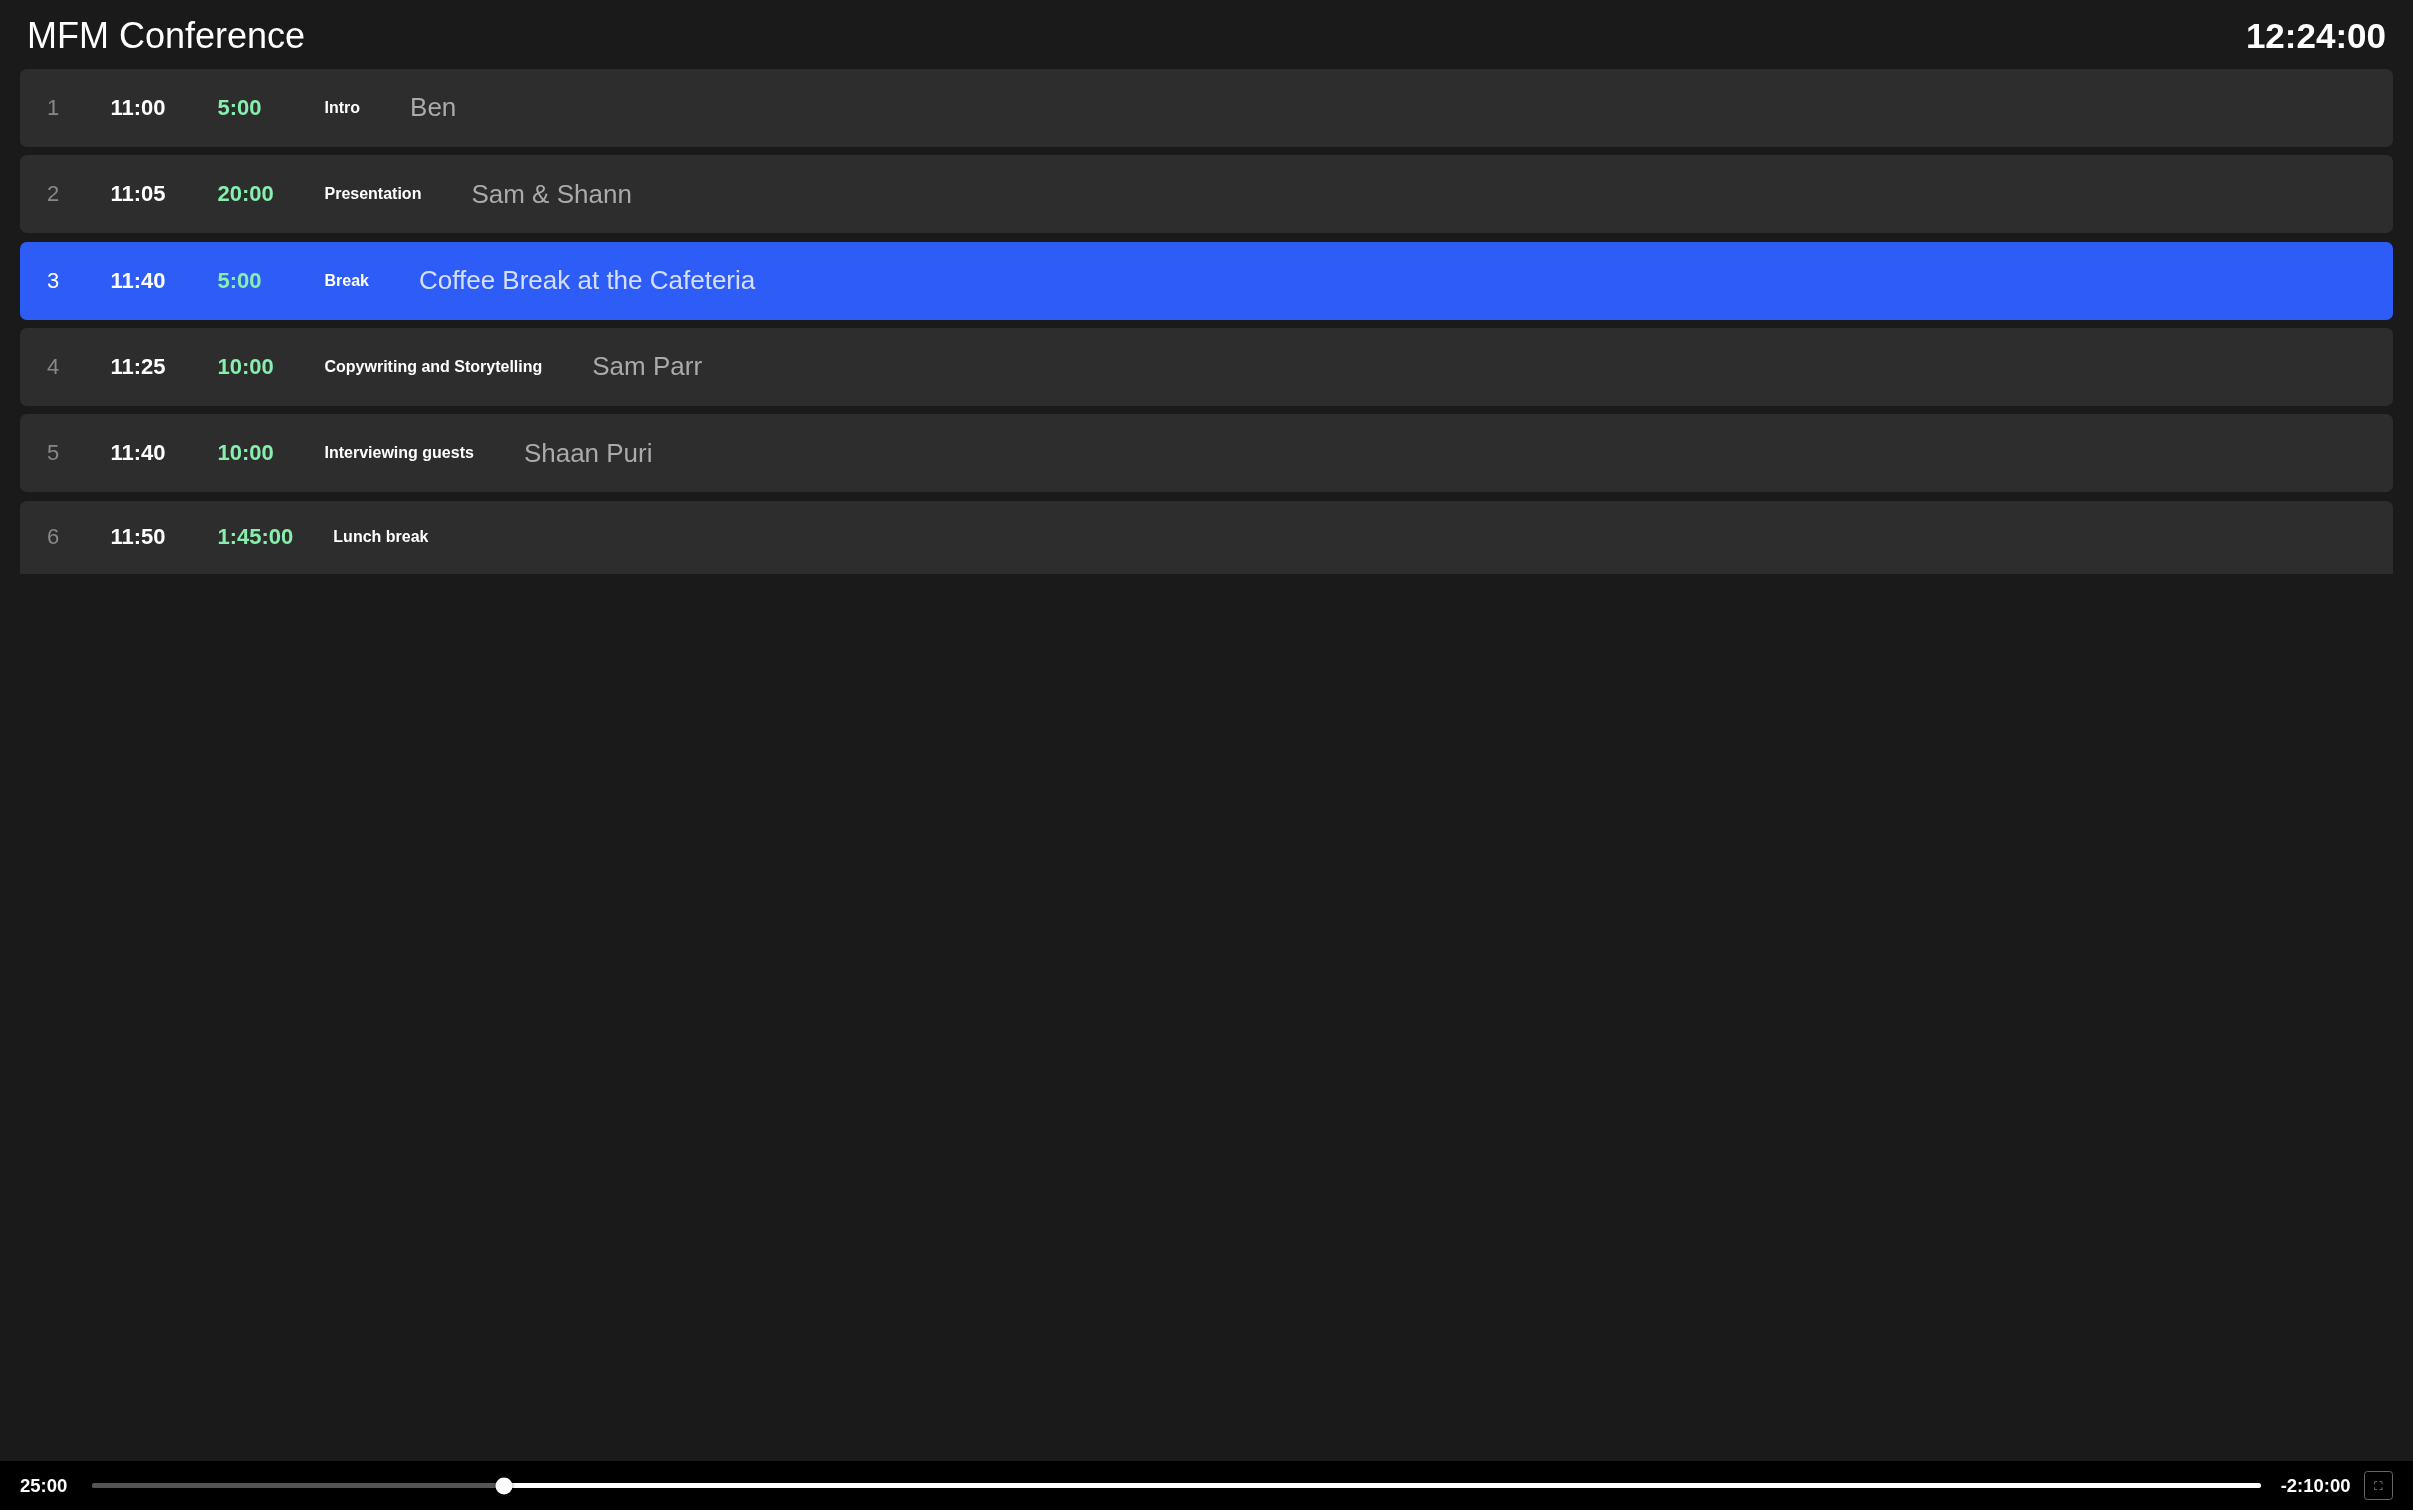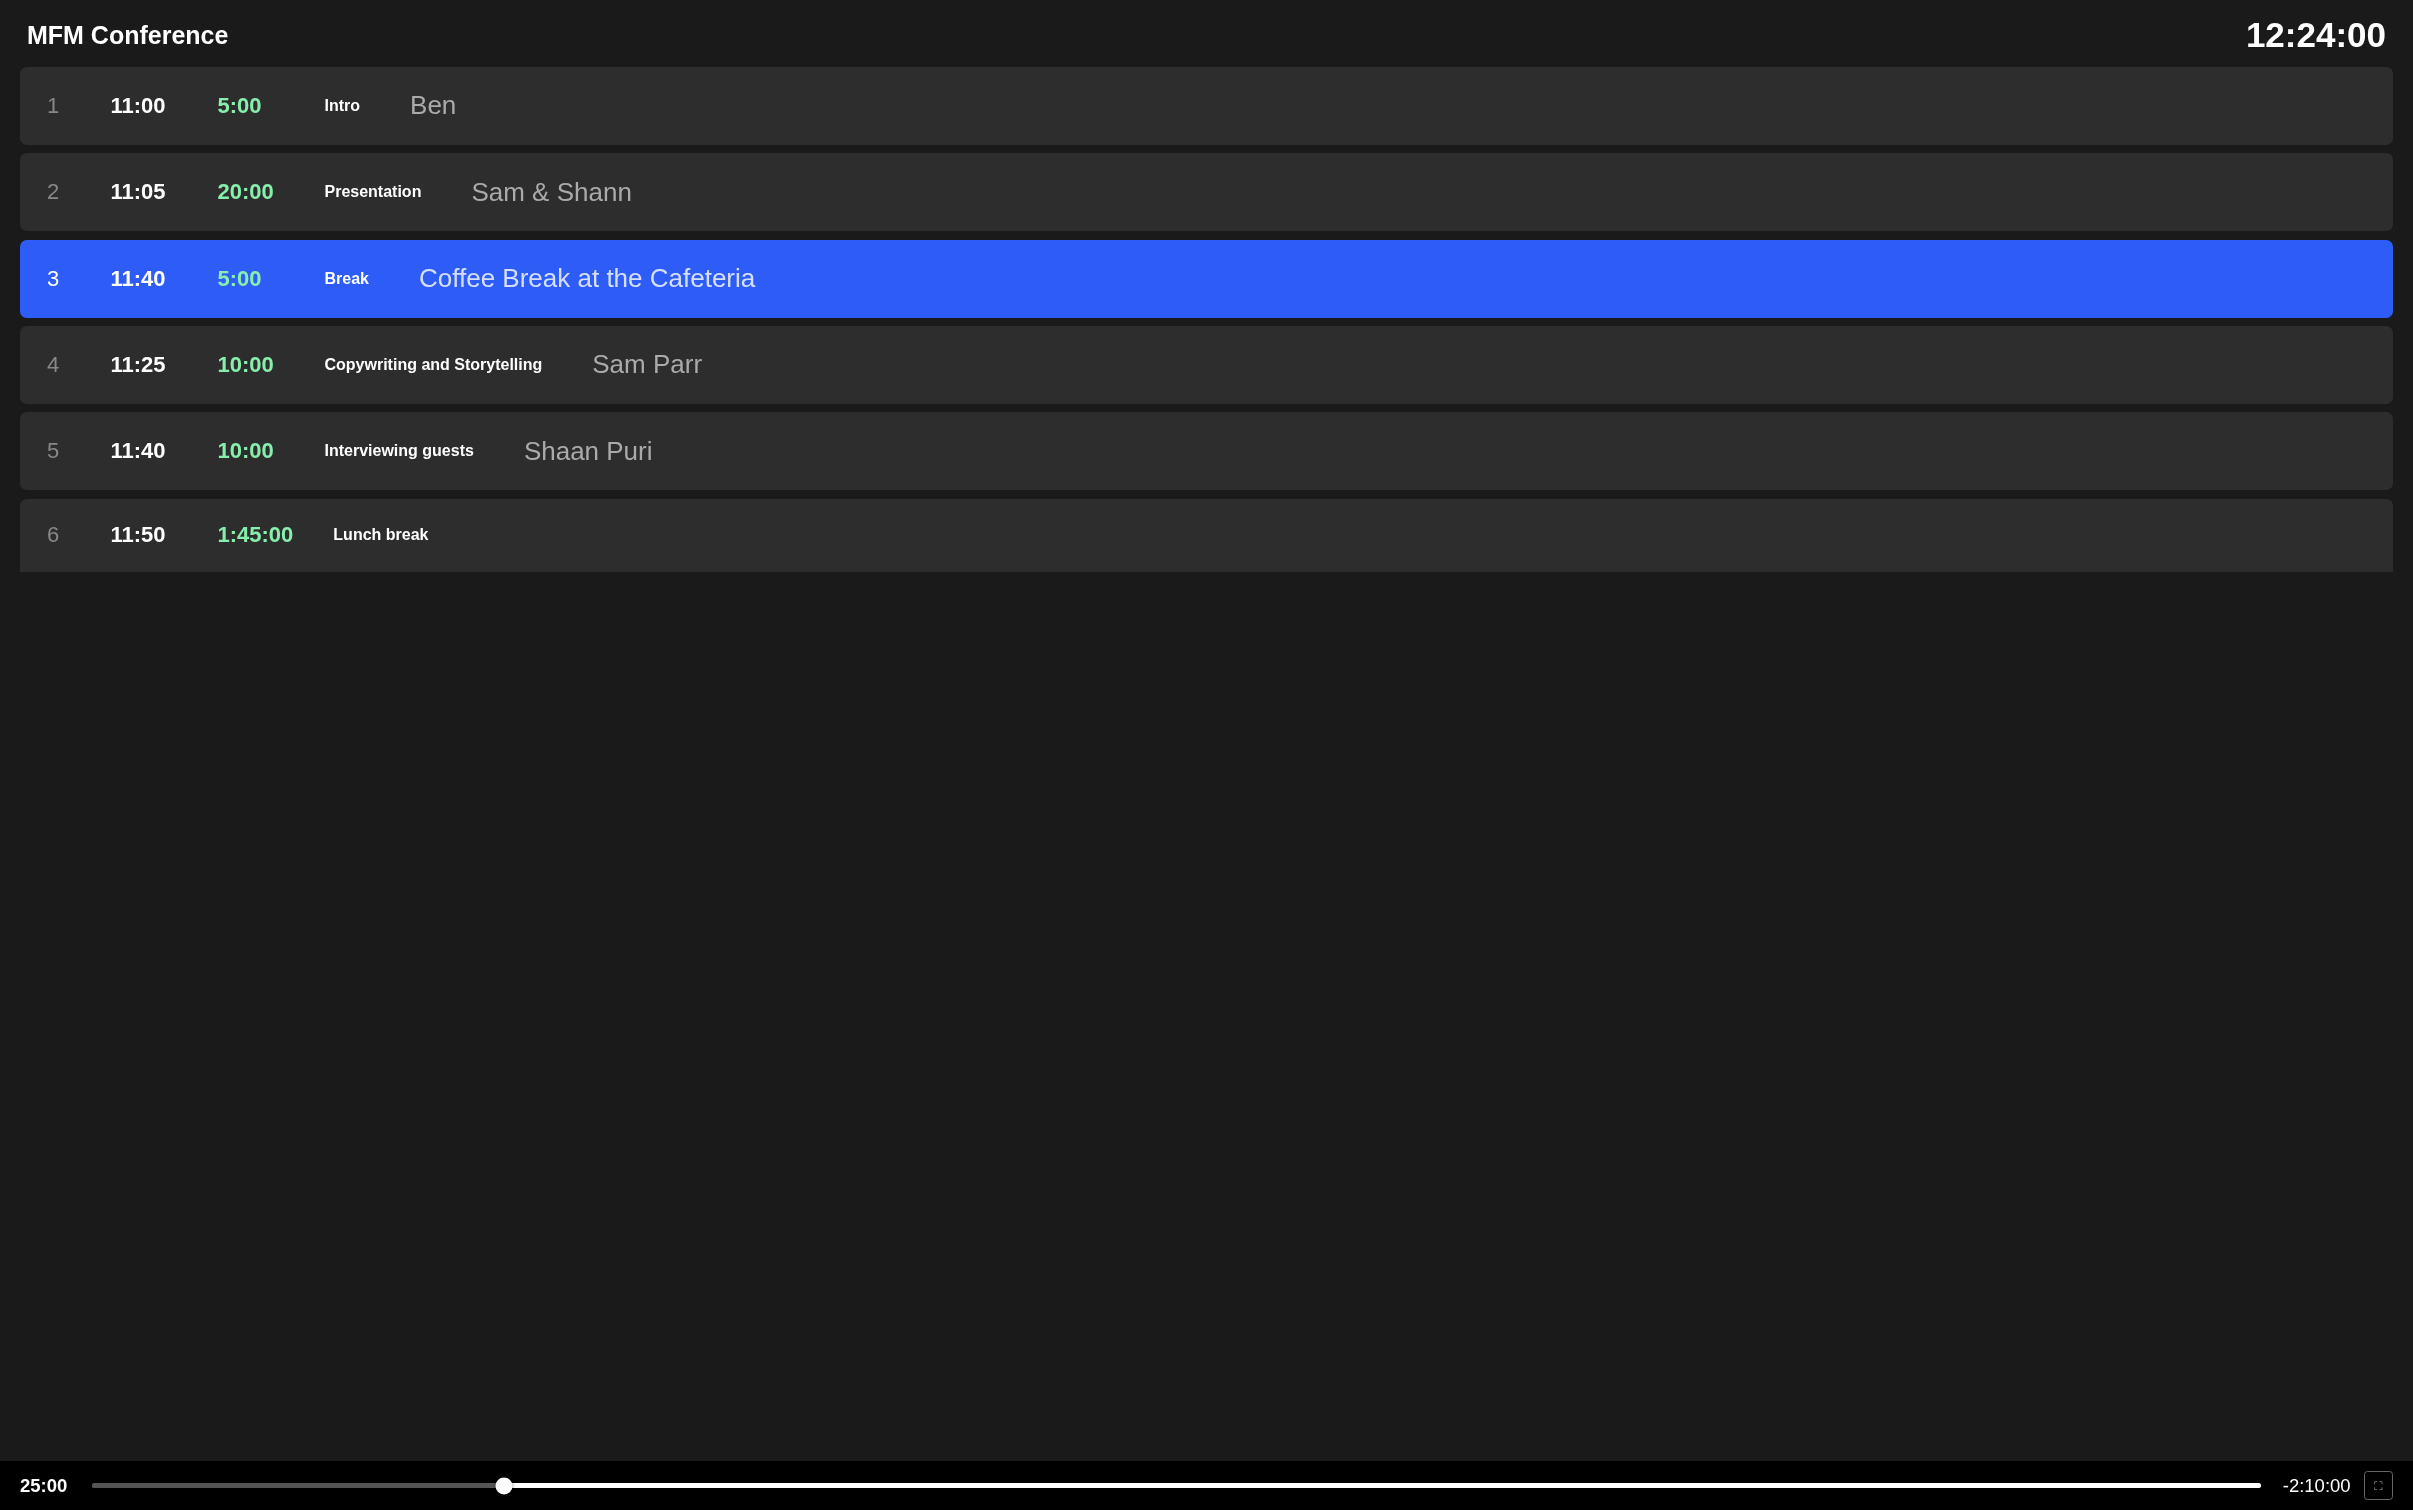--- a/index.html
+++ b/index.html
@@ -21,22 +21,22 @@
 
     .header {
       display: flex;
       justify-content: space-between;
       align-items: center;
       padding: 15px 27px 11.8px 27px;
       flex-shrink: 0;
     }
 
     .app-title {
-      font-size: 25px;
-      font-weight: 700;
+      font-size: 36px;
+      font-weight: 400;
       color: #ffffff;
     }
 
     .clock {
       font-size: 35px;
       font-weight: 700;
       color: #ffffff;
       font-variant-numeric: tabular-nums;
     }
 
@@ -159,21 +159,21 @@
       background-color: #ffffff;
       border-radius: 50%;
       position: absolute;
       top: 50%;
       transform: translate(-50%, -50%);
       box-shadow: 0 0 3.4px rgba(0,0,0,0.5);
     }
 
     .time-remaining {
       font-size: 18.5px;
-      font-weight: 400;
+      font-weight: 700;
       color: #ffffff;
       min-width: 76px;
       text-align: right;
       font-variant-numeric: tabular-nums;
     }
 
     .fullscreen-btn {
       width: 29px;
       height: 29px;
       border: 1.7px solid #666666;

